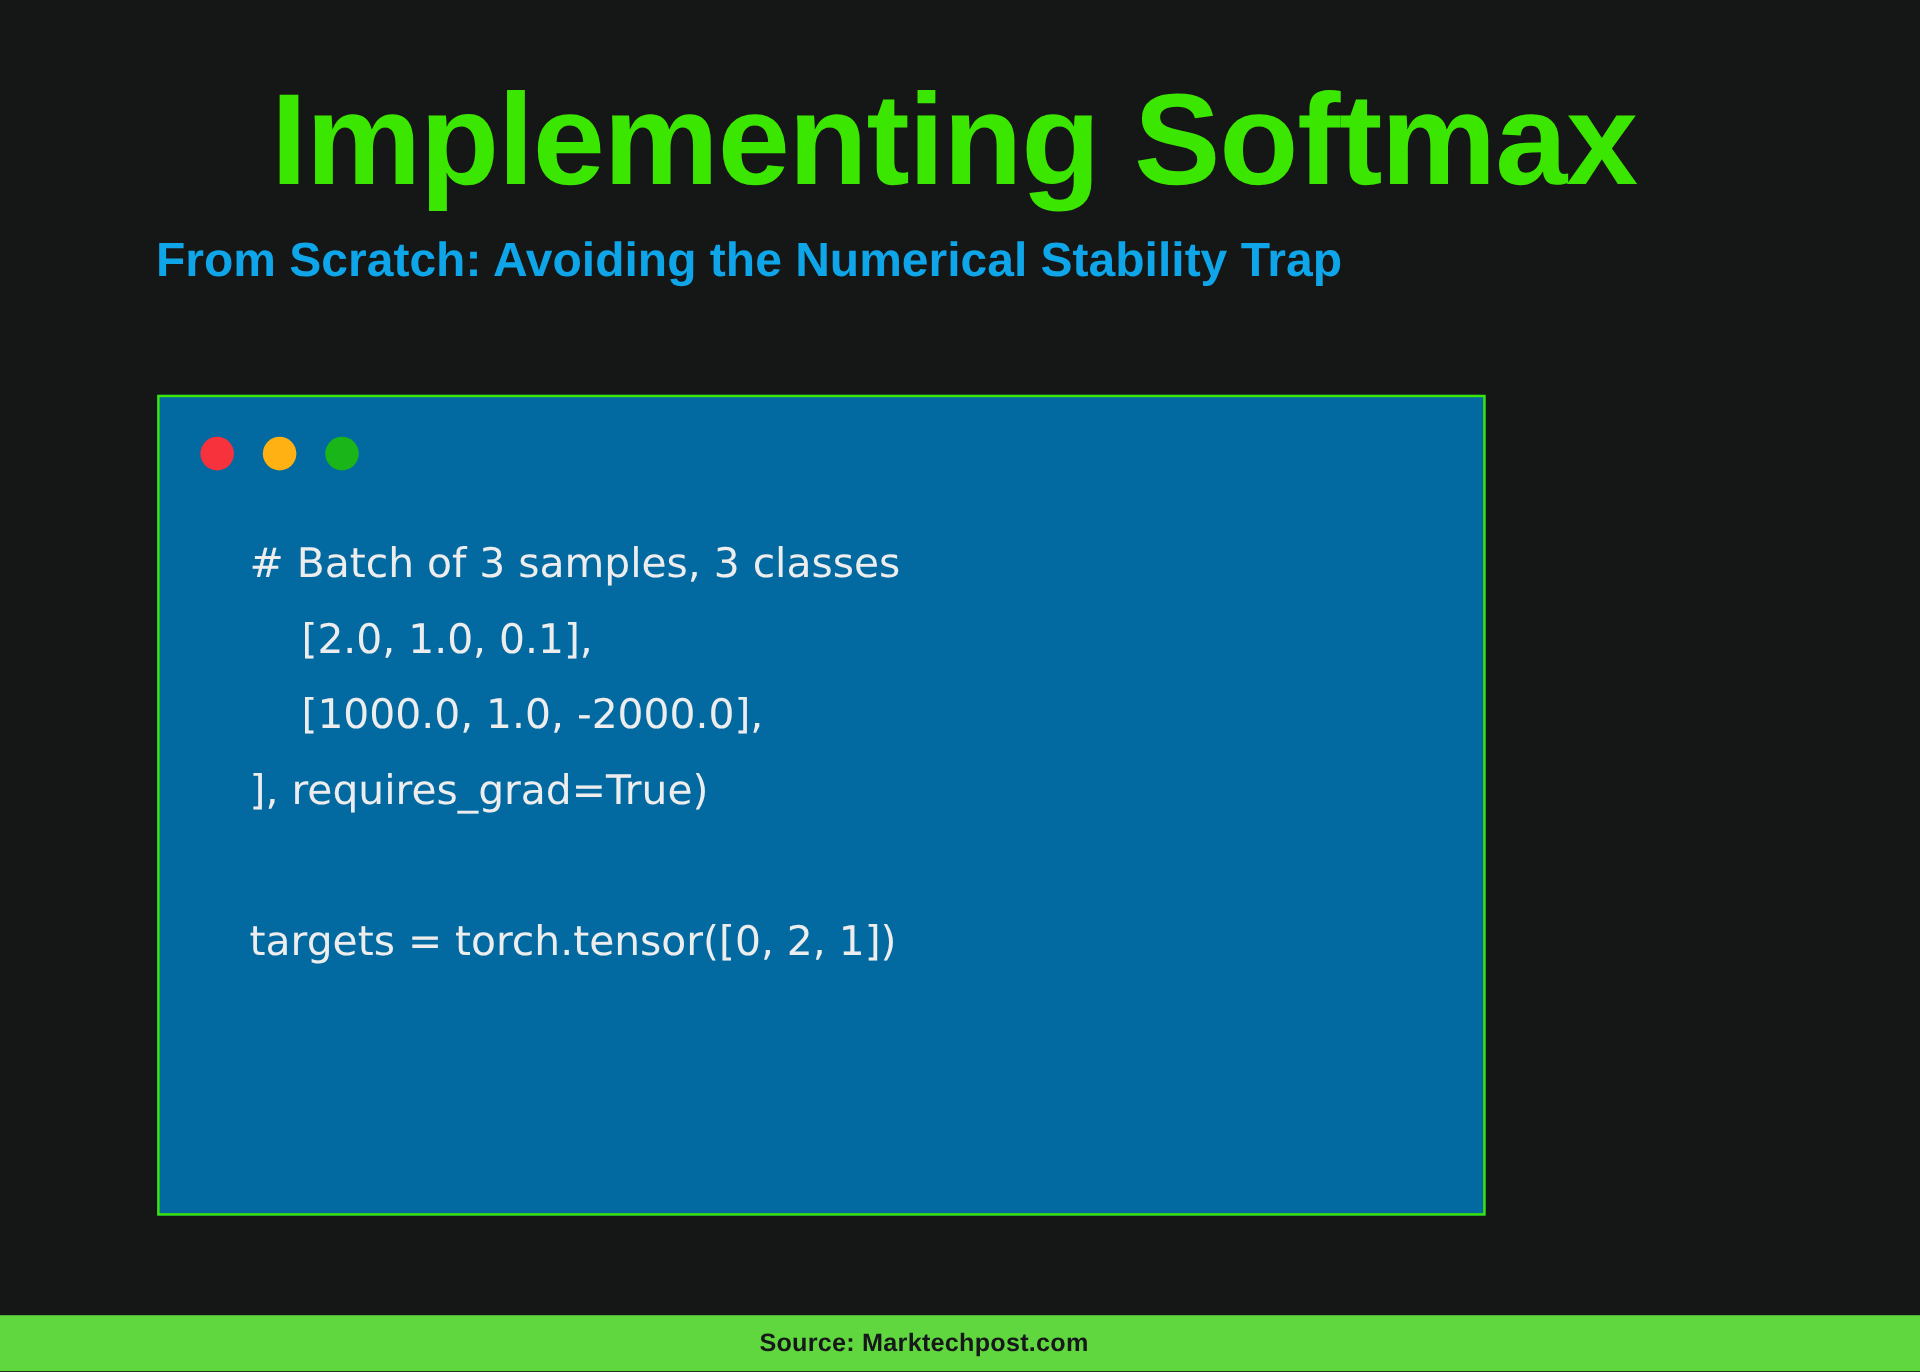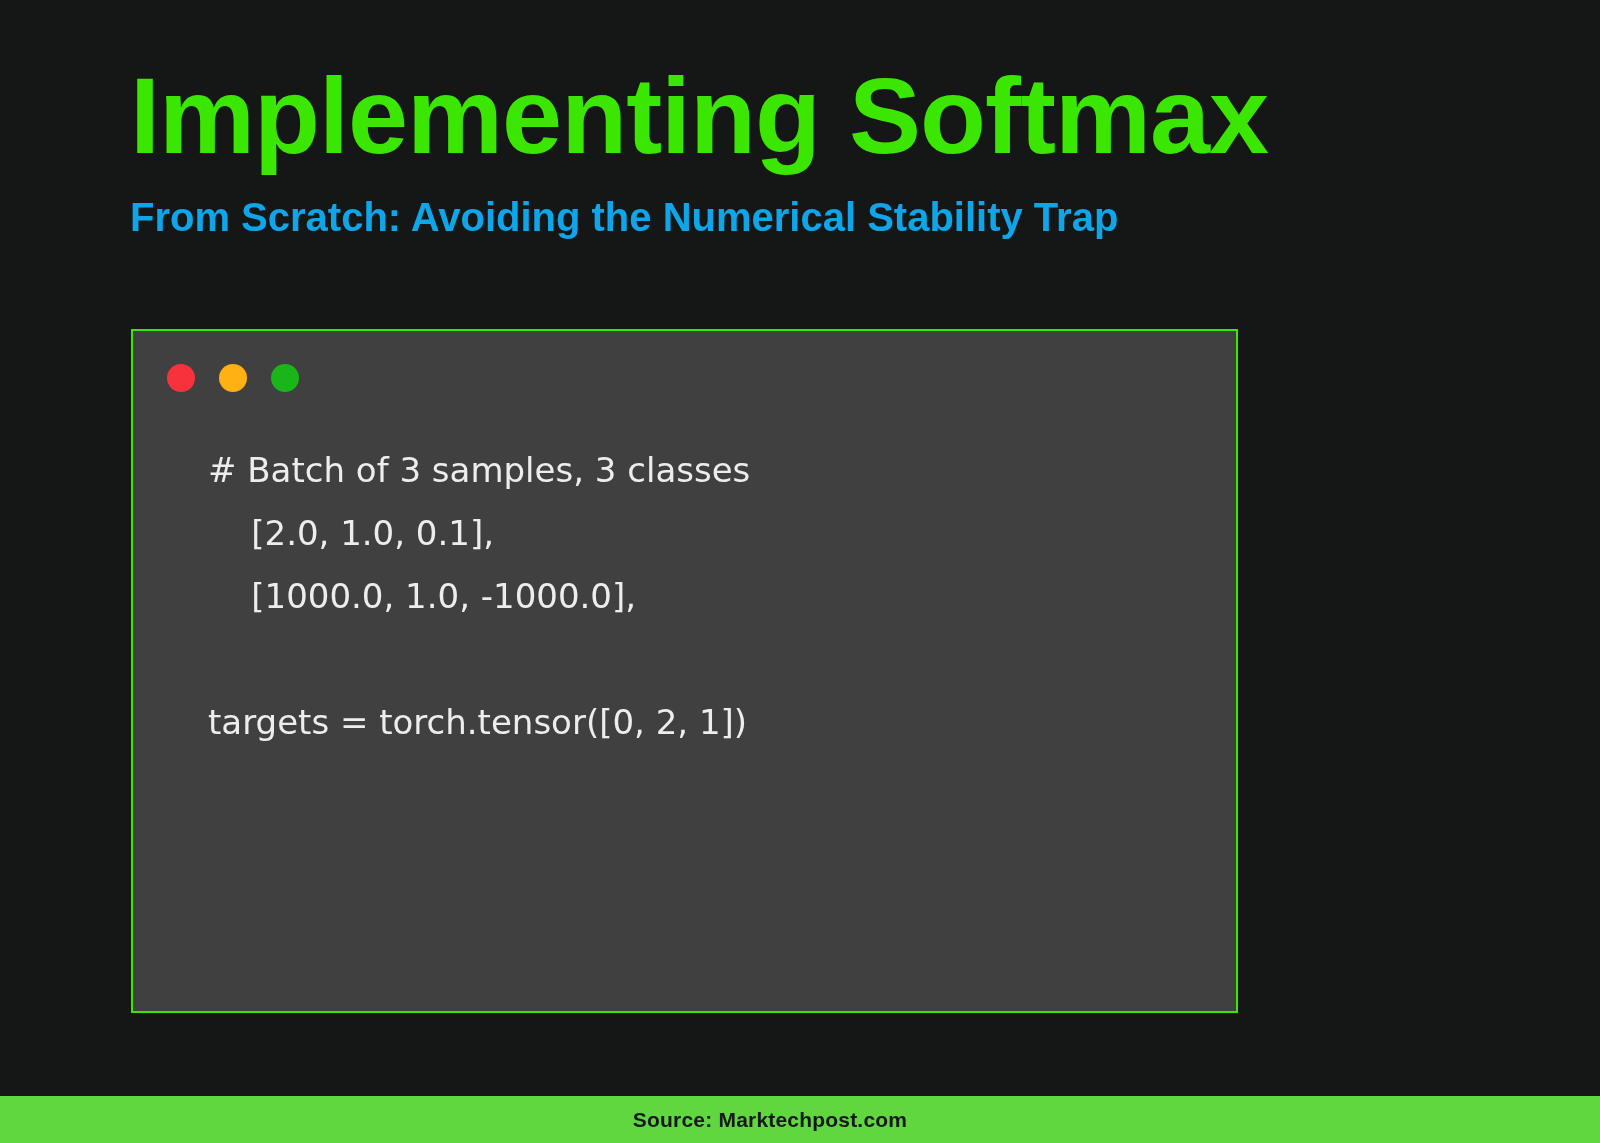--- a/index.html
+++ b/index.html
@@ -25,41 +25,42 @@
   }
   .slide-title {
     margin: 0;
     font-family: "Liberation Sans", sans-serif;
     font-size: 108px;
     font-weight: bold;
     line-height: 1.0;
     letter-spacing: -1px;
     color: #3BE600;
     white-space: nowrap;
+    text-align: center;
   }
   .slide-subtitle {
     margin: 0;
     margin-top: 26px;
     font-family: "Liberation Sans", sans-serif;
     font-size: 40px;
     font-weight: bold;
     line-height: 1.05;
     color: #0ea5e9;
     white-space: nowrap;
   }
 
   
   .code-window {
     position: absolute;
     left: 131px;
     top: 329px;
     width: 1107px;
     height: 684px;
     box-sizing: border-box;
-    background: #404040;
+    background: #0369a1;
     border: 2px solid #3BE600;
   }
   .window-dots {
     position: absolute;
     left: 34px;
     top: 33px;
     display: flex;
     gap: 24px;
     align-items: center;
   }
@@ -125,21 +126,22 @@
 
     <div class="window-dots">
       <span class="dot dot-red"></span>
       <span class="dot dot-yellow"></span>
       <span class="dot dot-green"></span>
     </div>
 
     <div class="code-body">
       <div class="code-line"># Batch of 3 samples, 3 classes</div>
       <div class="code-line">    [2.0, 1.0, 0.1],</div>
-      <div class="code-line">    [1000.0, 1.0, -1000.0],</div>
+      <div class="code-line">    [1000.0, 1.0, -2000.0],</div>
+      <div class="code-line">], requires_grad=True)</div>
       <div class="code-line blank"></div>
       <div class="code-line">targets = torch.tensor([0, 2, 1])</div>
     </div>
 
   </div>
 
   <div class="footer-bar">
     <span class="footer-text">Source: Marktechpost.com</span>
   </div>
 

